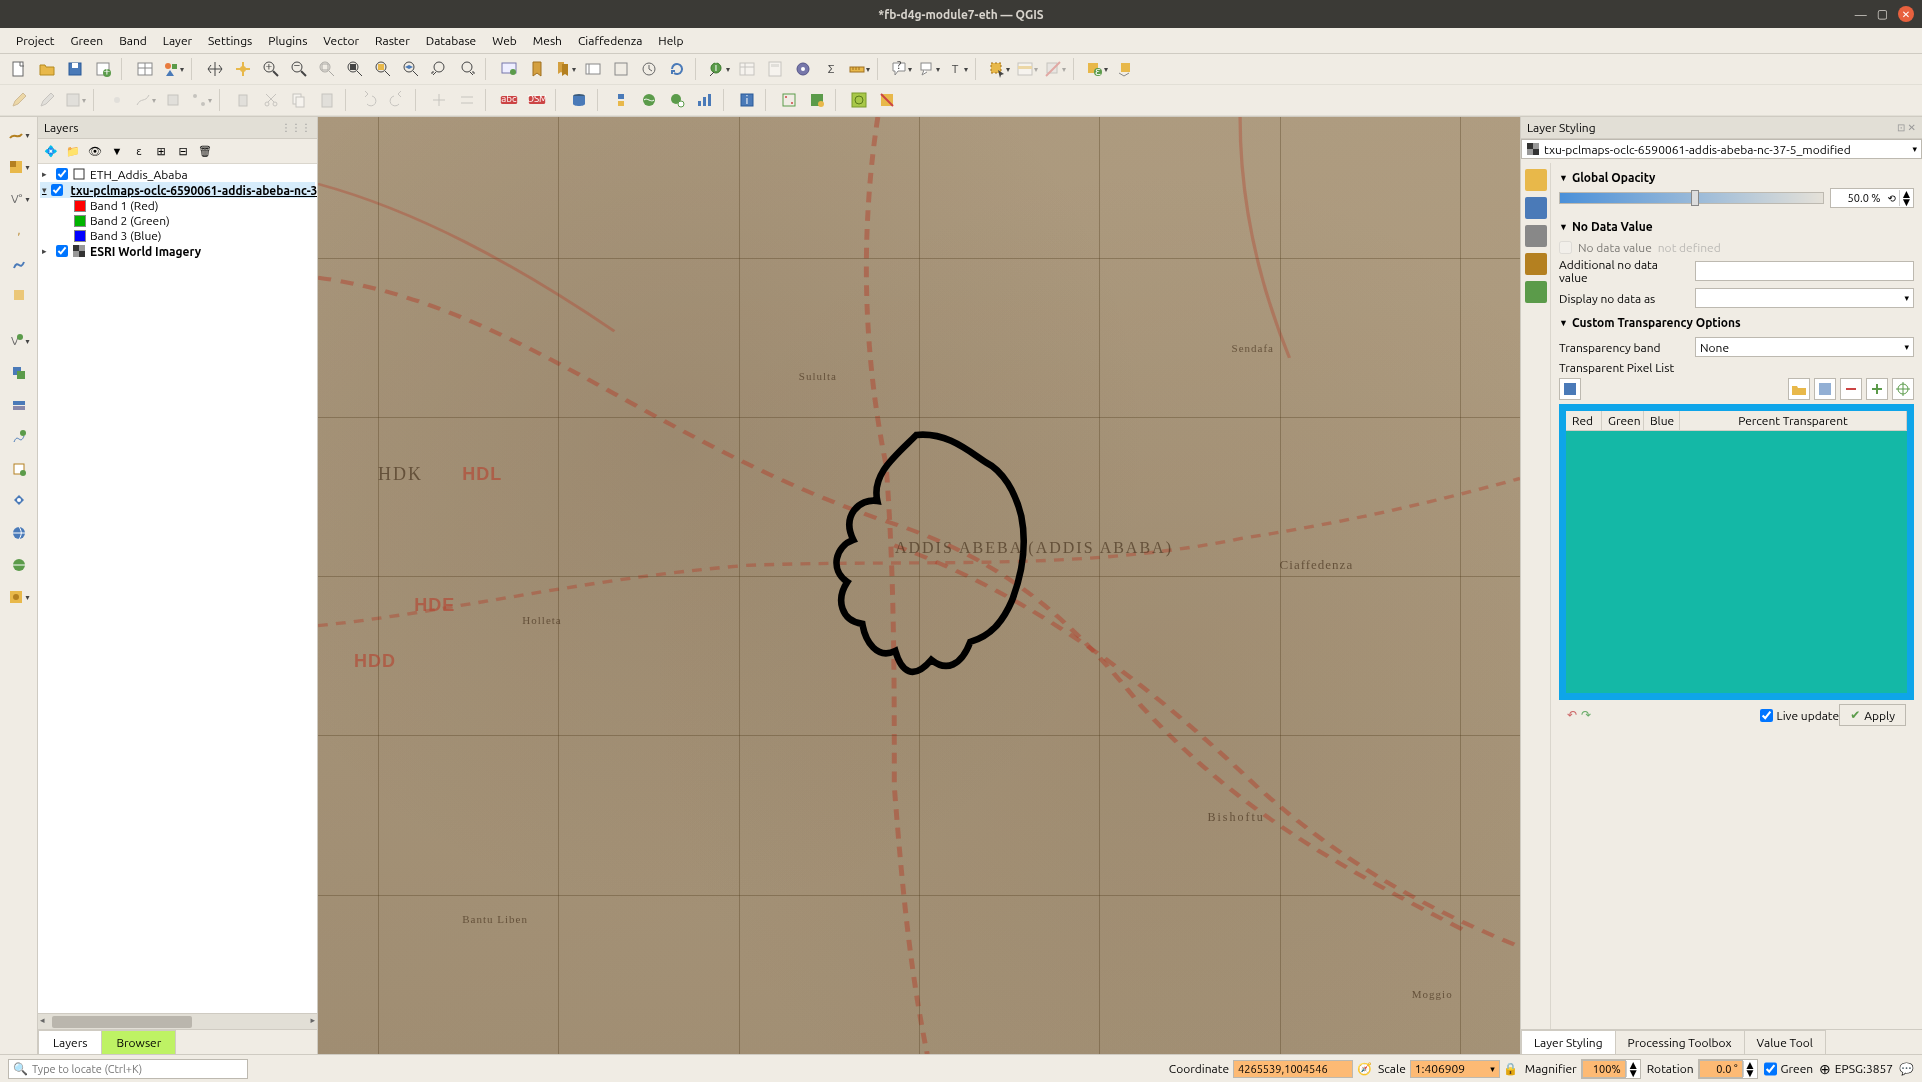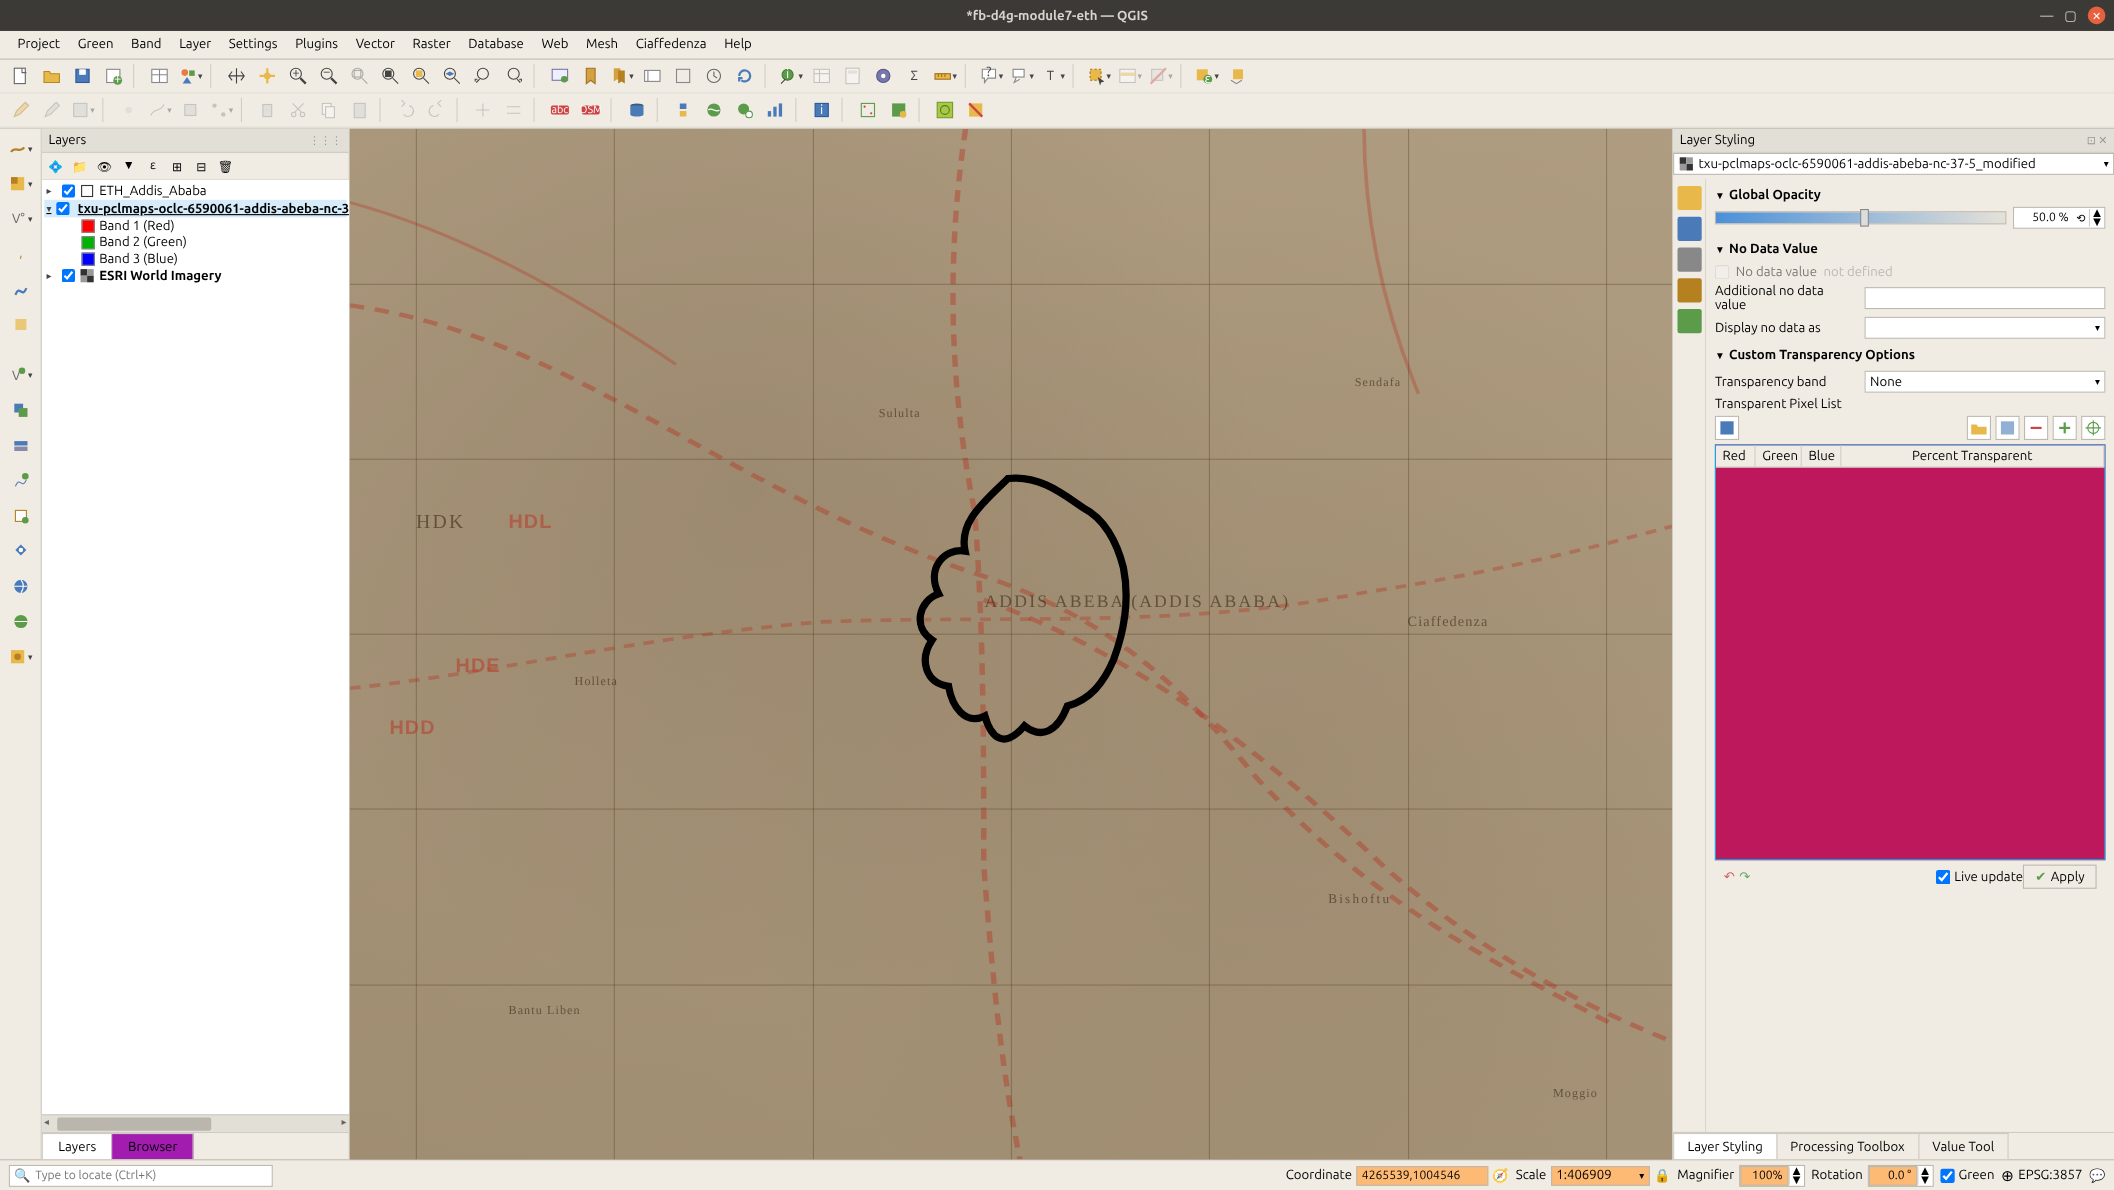--- a/index.html
+++ b/index.html
@@ -41,21 +41,21 @@
 .layers-tree { flex: 1; background: #fff; overflow: auto; padding: 2px; }
 .tree-row { display: flex; align-items: center; gap: 4px; padding: 1px 2px; white-space: nowrap; }
 .tree-row .arrow { width: 10px; color: #444; font-size: 9px; }
 .tree-row input[type=checkbox] { width: 12px; height: 12px; }
 .tree-row .icon { width: 14px; height: 14px; display: inline-block; }
 .tree-row.selected { background: #d6ecfb; text-decoration: underline; }
 .band-swatch { width: 12px; height: 12px; border: 1px solid #888; }
 .layers-scrollbar { height: 16px; background: #e2dfd6; border-top: 1px solid #cfcbc2; position: relative; }
 .layers-scrollbar .thumb { position: absolute; left: 14px; top: 2px; width: 140px; height: 12px; background: #bab6ad; border-radius: 2px; }
 .layers-tabs { display: flex; border-top: 1px solid #cfcbc2; }
-.layers-tabs .tab { padding: 5px 14px; background: #a21caf; border: 1px solid #cfcbc2; border-bottom: none; margin-right: -1px; }
+.layers-tabs .tab { padding: 5px 14px; background: #bef264; border: 1px solid #cfcbc2; border-bottom: none; margin-right: -1px; }
 .layers-tabs .tab.active { background: #fff; }
 
 
 .map-canvas { flex: 1; position: relative; overflow: hidden; background: #a8987f; }
 .map-bg { position: absolute; inset: 0; background:
     linear-gradient(135deg, rgba(135,115,90,0.25), rgba(170,150,120,0.18)),
     radial-gradient(circle at 30% 35%, rgba(100,80,60,0.2), transparent 45%),
     radial-gradient(circle at 70% 60%, rgba(130,110,85,0.25), transparent 50%),
     linear-gradient(#b5a387, #a39176);
 }
@@ -82,21 +82,21 @@
 .opacity-slider .handle { position: absolute; top: -3px; width: 8px; height: 16px; background: #ddd; border: 1px solid #888; }
 .spin-input { display: flex; align-items: center; border: 1px solid #bdb9b0; background: #fff; height: 20px; }
 .spin-input input { border: none; width: 54px; text-align: right; padding: 0 4px; font-size: 11px; }
 .spin-input .arrows { width: 14px; display: flex; flex-direction: column; font-size: 7px; text-align: center; line-height: 8px; border-left: 1px solid #ccc; }
 .form-row { display: flex; align-items: center; gap: 6px; margin: 4px 0; }
 .form-row label { width: 130px; }
 .text-input, .combo { flex: 1; height: 20px; border: 1px solid #bdb9b0; background: #fff; padding: 0 4px; }
 .combo { display: flex; justify-content: space-between; align-items: center; }
 .pixel-toolbar { display: flex; justify-content: space-between; margin: 4px 0; }
 .pixel-toolbar .mini { width: 22px; height: 22px; border: 1px solid #bdb9b0; background: #fff; display: flex; align-items: center; justify-content: center; }
-.pixel-table { border: 1px solid #0ea5e9; background: #be185d; height: 378px; }
+.pixel-table { border: 7px solid #0ea5e9; background: #14b8a6; height: 296px; }
 .pixel-table .header { display: flex; border-bottom: 1px solid #d2cec5; background: #f0ece4; }
 .pixel-table .header .col { padding: 3px 6px; border-right: 1px solid #d2cec5; }
 .style-tabs { display: flex; border-top: 1px solid #cfcbc2; }
 .style-tabs .tab { padding: 5px 12px; background: #f0ece4; border: 1px solid #cfcbc2; border-bottom: none; margin-right: -1px; }
 .style-tabs .tab.active { background: #fff; }
 .apply-row { display: flex; justify-content: space-between; align-items: center; padding: 4px 8px; }
 .apply-btn { padding: 3px 10px; border: 1px solid #bdb9b0; background: #f0ece4; display: flex; align-items: center; gap: 4px; }
 
 
 .statusbar { height: 28px; background: #f0ece4; border-top: 1px solid #cfcbc2; display: flex; align-items: center; gap: 6px; padding: 0 8px; font-size: 11px; }

